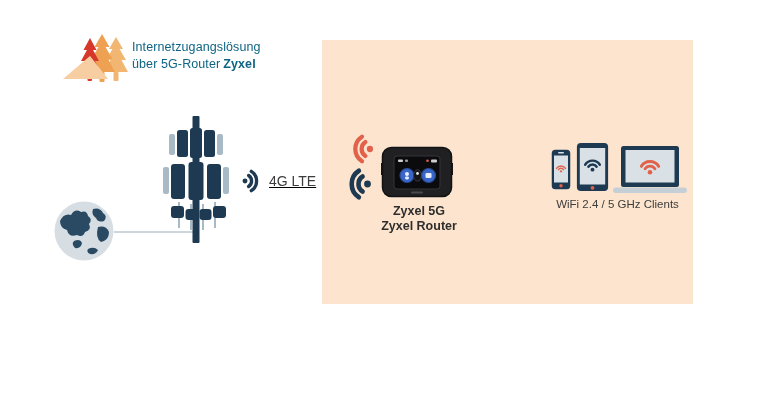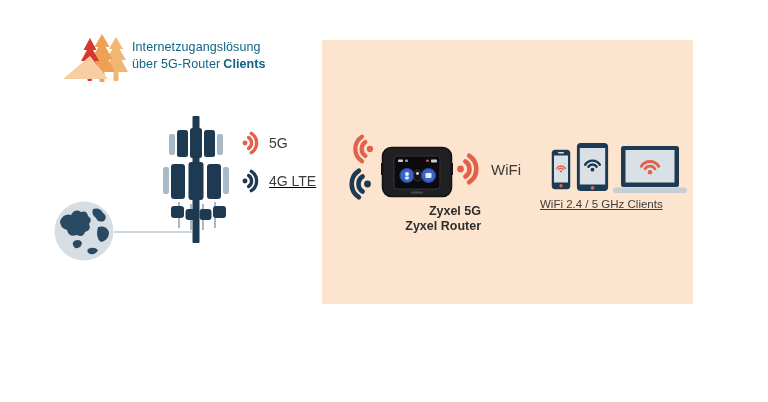--- a/index.html
+++ b/index.html
@@ -5,25 +5,25 @@
   html,body{margin:0;padding:0;background:#ffffff;}
   .stage{
     position:relative;width:768px;height:320px;background:#ffffff;
     font-family:"Liberation Sans",sans-serif;overflow:hidden;
   }
   .abs{position:absolute;}
   
   .panel{background:var(--panel);}
   .header-text{color:var(--teal);font-size:12.5px;line-height:17px;letter-spacing:.1px;}
   .header-text b{font-weight:700;margin-left:3px;}
-  .lbl-bold{font-weight:700;color:var(--label-dark);text-align:right;}
+  .lbl-bold{font-weight:700;color:var(--label-dark);text-align:center;}
   .lbl-gray{color:var(--text-gray);}
   .tower-label{font-size:12px;line-height:14.5px;}
   .router-label{font-size:12.5px;line-height:15px;}
-  .clients-label{font-size:11.5px;text-align:left;text-decoration:underline;}
+  .clients-label{font-size:11.5px;text-align:center;}
   .sig-row{display:flex;align-items:center;}
   .sig-orange{color:var(--accent-orange);}
   .sig-navy{color:var(--navy);}
   .mirror{transform:scaleX(-1);}
   .sig-dot{fill:currentColor;}
   .sig-arc{fill:none;stroke:currentColor;stroke-linecap:round;}
   .f-navy{fill:var(--navy);}
   .f-lightpanel{fill:var(--panel-light);}
   .f-sea{fill:var(--globe-sea);}
   .f-land{fill:var(--globe-land);}
@@ -67,21 +67,21 @@
     </g>
     <g style="fill:var(--tree-red)">
       <polygon points="30,12 36.5,24 33,24 39,35 35,35 41,47 19,47 25,35 21,35 27,24 23.5,24"></polygon>
       <rect x="27.5" y="47" width="4.5" height="8" rx="1"></rect>
     </g>
     <polygon style="fill:var(--mountain)" points="30,30 48,53 3,53"></polygon>
   </svg>
 
   <div class="abs header-text" style="left:132px;top:39px;">
     <div>Internetzugangslösung</div>
-    <div><span>über 5G-Router</span><b>Clients</b></div>
+    <div><span>über 5G-Router</span><b>Zyxel</b></div>
   </div>
 
   <svg class="abs" style="left:52px;top:199px;" width="64" height="64" viewBox="0 0 64 64">
     <circle class="f-sea" cx="32" cy="32" r="29.5"></circle>
     <clipPath id="gclip">
         <circle cx="32" cy="32" r="29.5"></circle>
       </clipPath>
     <g clip-path="url(#gclip)" class="f-land">
       <path d="M8 22 Q12 14 19 16 Q23 9 29 13 Q35 11 36 17 Q41 20 37 25 Q40 31 33 33 Q31 39 25 36 Q17 39 15 31 Q8 29 8 22 Z"></path>
       <path d="M22 42 Q28 39 30 44 Q29 50 23 49 Q19 45 22 42 Z"></path>
@@ -113,26 +113,20 @@
     <rect class="f-lightpanel" x="68" y="90" width="2" height="26"></rect>
     <rect class="f-navy" x="25" y="94" width="13" height="12" rx="3"></rect>
     <rect class="f-navy" x="39.5" y="97" width="12" height="11" rx="3"></rect>
     <rect class="f-navy" x="53.5" y="97" width="12" height="11" rx="3"></rect>
     <rect class="f-navy" x="67" y="94" width="13" height="12" rx="3"></rect>
   </svg>
 
   <div class="abs lbl-bold tower-label" style="left:136px;top:245px;width:120px;">
   </div>
 
-  <div class="abs sig-row" style="left:241px;top:129px;">
-    <svg class="sig-orange" width="19" height="28" viewBox="0 0 26 36">
-        <use href="#sig"></use>
-      </svg>
-    <span class="lbl-gray txt-5g">5G</span>
-  </div>
   <div class="abs sig-row" style="left:241px;top:167px;text-decoration:underline;">
     <svg class="sig-navy" width="19" height="28" viewBox="0 0 26 36">
         <use href="#sig"></use>
       </svg>
     <span class="lbl-gray txt-5g">4G LTE</span>
   </div>
 
   <svg class="abs sig-orange mirror" style="left:351px;top:132px;" width="24" height="34" viewBox="0 0 26 36">
       <use href="#sig"></use>
     </svg>
@@ -159,26 +153,20 @@
     <circle cx="47.5" cy="29.5" r="7" fill="none" stroke="#274a92" stroke-width="1.2"></circle>
     <rect x="44.5" y="27" width="6" height="5" rx="1.2" fill="#e7eefc"></rect>
     <rect x="30" y="45.5" width="12" height="2" rx="1" fill="#4a4a4a"></rect>
   </svg>
 
   <div class="abs lbl-bold router-label" style="left:357px;top:204px;width:124px;">
     <div>Zyxel 5G</div>
     <div>Zyxel Router</div>
   </div>
 
-  <div class="abs sig-row" style="left:455px;top:150px;">
-    <svg class="sig-orange" width="26" height="38" viewBox="0 0 26 36">
-        <use href="#sig"></use>
-      </svg>
-    <span class="lbl-gray txt-wifi">WiFi</span>
-  </div>
 
   <svg class="abs" style="left:551px;top:149px;" width="20" height="41" viewBox="0 0 20 41">
     <rect class="f-navy" x="0.75" y="0.75" width="18.5" height="39.5" rx="3.5"></rect>
     <rect class="f-screen" x="3" y="6.5" width="14" height="27"></rect>
     <rect class="f-screen" x="7" y="3" width="6" height="1.6" rx="0.8"></rect>
     <svg x="4" y="14" width="12" height="10" viewBox="0 0 30 24" class="sig-orange">
         <use href="#fan"></use>
       </svg>
     <circle class="f-orange" cx="10" cy="36.8" r="1.7"></circle>
   </svg>

